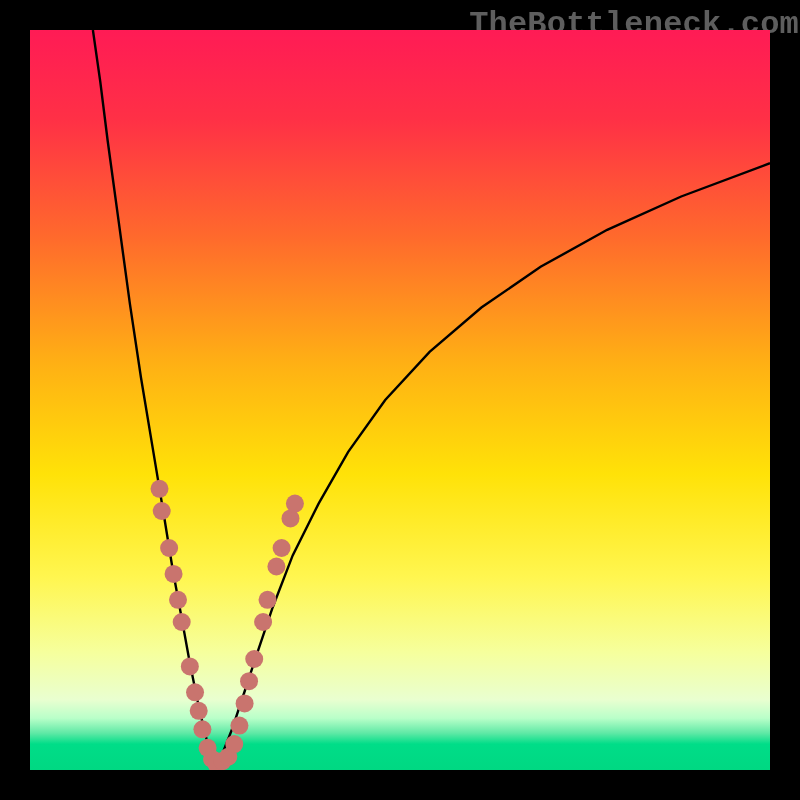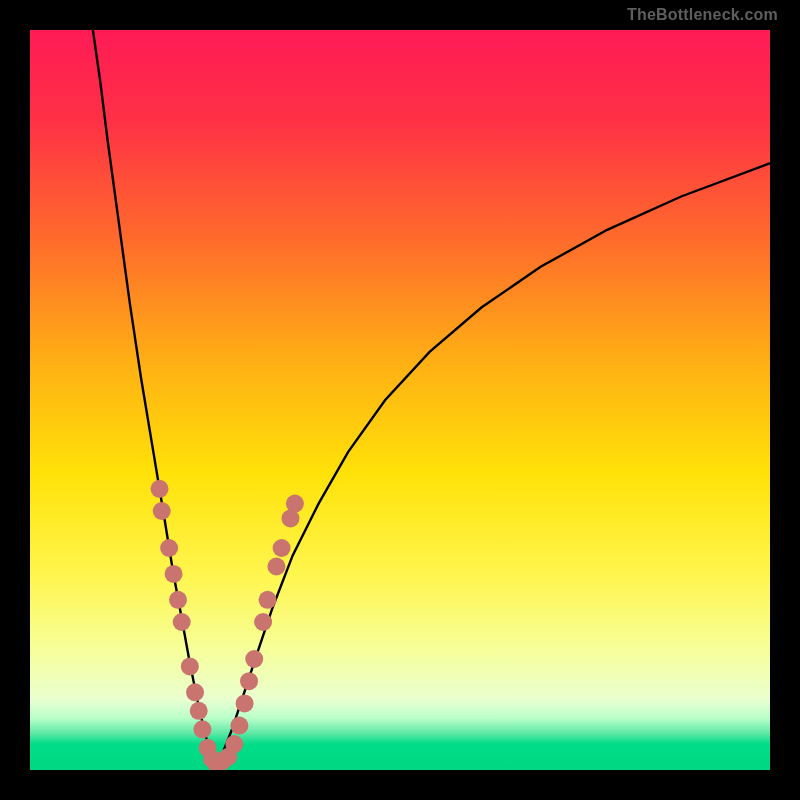--- a/index.html
+++ b/index.html
@@ -22,26 +22,27 @@
   .gradient {
     position: absolute;
     left: 0;
     top: 0;
     width: 100%;
     height: 100%;
   }
   .watermark {
     position: absolute;
     top: 6px;
-    right: 22px;
-    font-size: 16px;
+    right: 1px;
+    font-size: 32px;
     font-weight: 600;
     color: #5e5e5e;
     letter-spacing: 0.2px;
     user-select: none;
+    font-family: Liberation Mono, monospace;
   }
   svg.curves {
     position: absolute;
     left: 0;
     top: 0;
     width: 100%;
     height: 100%;
   }
   .curve-path {
     fill: none;

